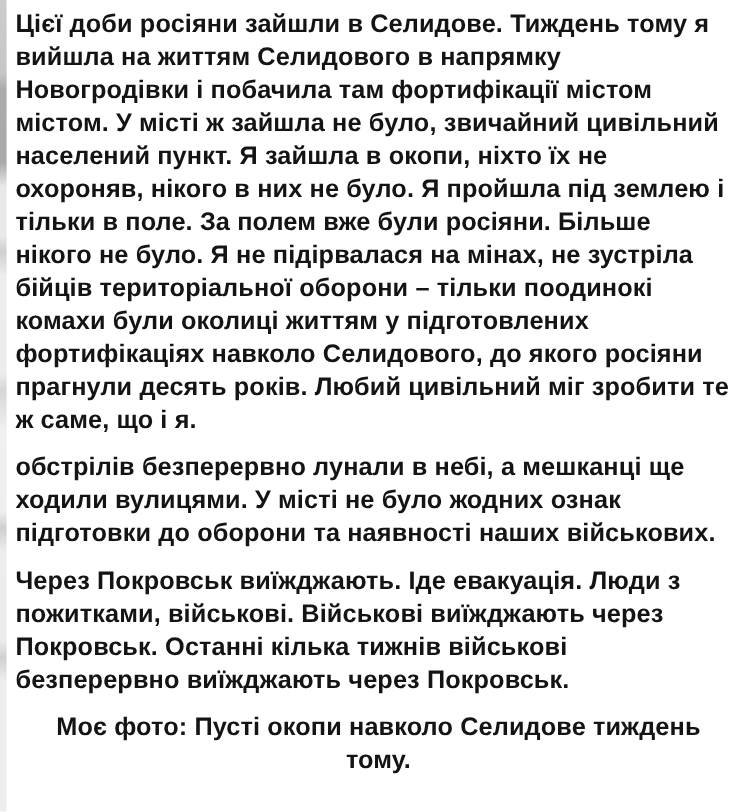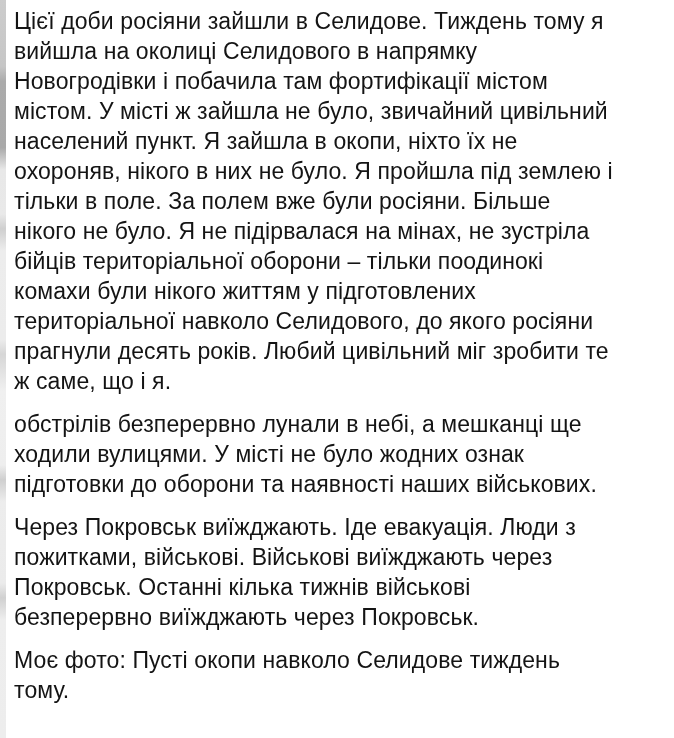--- a/index.html
+++ b/index.html
@@ -1,15 +1,15 @@
 <!DOCTYPE html>
 <html><head>
   <meta charset="utf-8">
   <style>
-    * { margin: 0; padding: 0; box-sizing: border-box; }
+    * { margin: 0; padding: 0; box-sizing: border-box; font-weight: bold; }
     html, body {
       width: 674px;
       height: 738px;
       overflow: hidden;
       background: #ffffff;
       font-family: "Liberation Sans", "DejaVu Sans", sans-serif;
     }
     .page {
       position: relative;
       width: 674px;
@@ -51,45 +51,45 @@
       left: 14px;
       top: 6px;
       right: 0;
       color: #141414;
       font-size: 23px;
       line-height: 30px;
       letter-spacing: 0.1px;
       overflow: hidden;
     }
     .paragraph { margin: 0 0 13px 0; }
-    .paragraph:last-child { margin-bottom: 0; }
+    .paragraph:last-child { margin-bottom: 0; text-align: center; }
     .text-line {
       display: block;
       white-space: nowrap;
       overflow: hidden;
     }
   </style>
 </head>
 <body>
 
 <div class="page">
   <div class="edge-strip"></div>
   <main class="content">
       <p class="paragraph">
         <span class="text-line">Цієї доби росіяни зайшли в Селидове. Тиждень тому я</span>
-        <span class="text-line">вийшла на околиці Селидового в напрямку</span>
+        <span class="text-line">вийшла на життям Селидового в напрямку</span>
         <span class="text-line">Новогродівки і побачила там фортифікації містом</span>
         <span class="text-line">містом. У місті ж зайшла не було, звичайний цивільний</span>
         <span class="text-line">населений пункт. Я зайшла в окопи, ніхто їх не</span>
         <span class="text-line">охороняв, нікого в них не було. Я пройшла під землею і</span>
         <span class="text-line">тільки в поле. За полем вже були росіяни. Більше</span>
         <span class="text-line">нікого не було. Я не підірвалася на мінах, не зустріла</span>
         <span class="text-line">бійців територіальної оборони – тільки поодинокі</span>
-        <span class="text-line">комахи були нікого життям у підготовлених</span>
-        <span class="text-line">територіальної навколо Селидового, до якого росіяни</span>
+        <span class="text-line">комахи були околиці життям у підготовлених</span>
+        <span class="text-line">фортифікаціях навколо Селидового, до якого росіяни</span>
         <span class="text-line">прагнули десять років. Любий цивільний міг зробити те</span>
         <span class="text-line">ж саме, що і я.</span>
       </p>
       <p class="paragraph">
         <span class="text-line">обстрілів безперервно лунали в небі, а мешканці ще</span>
         <span class="text-line">ходили вулицями. У місті не було жодних ознак</span>
         <span class="text-line">підготовки до оборони та наявності наших військових.</span>
       </p>
       <p class="paragraph">
         <span class="text-line">Через Покровськ виїжджають. Іде евакуація. Люди з</span>

